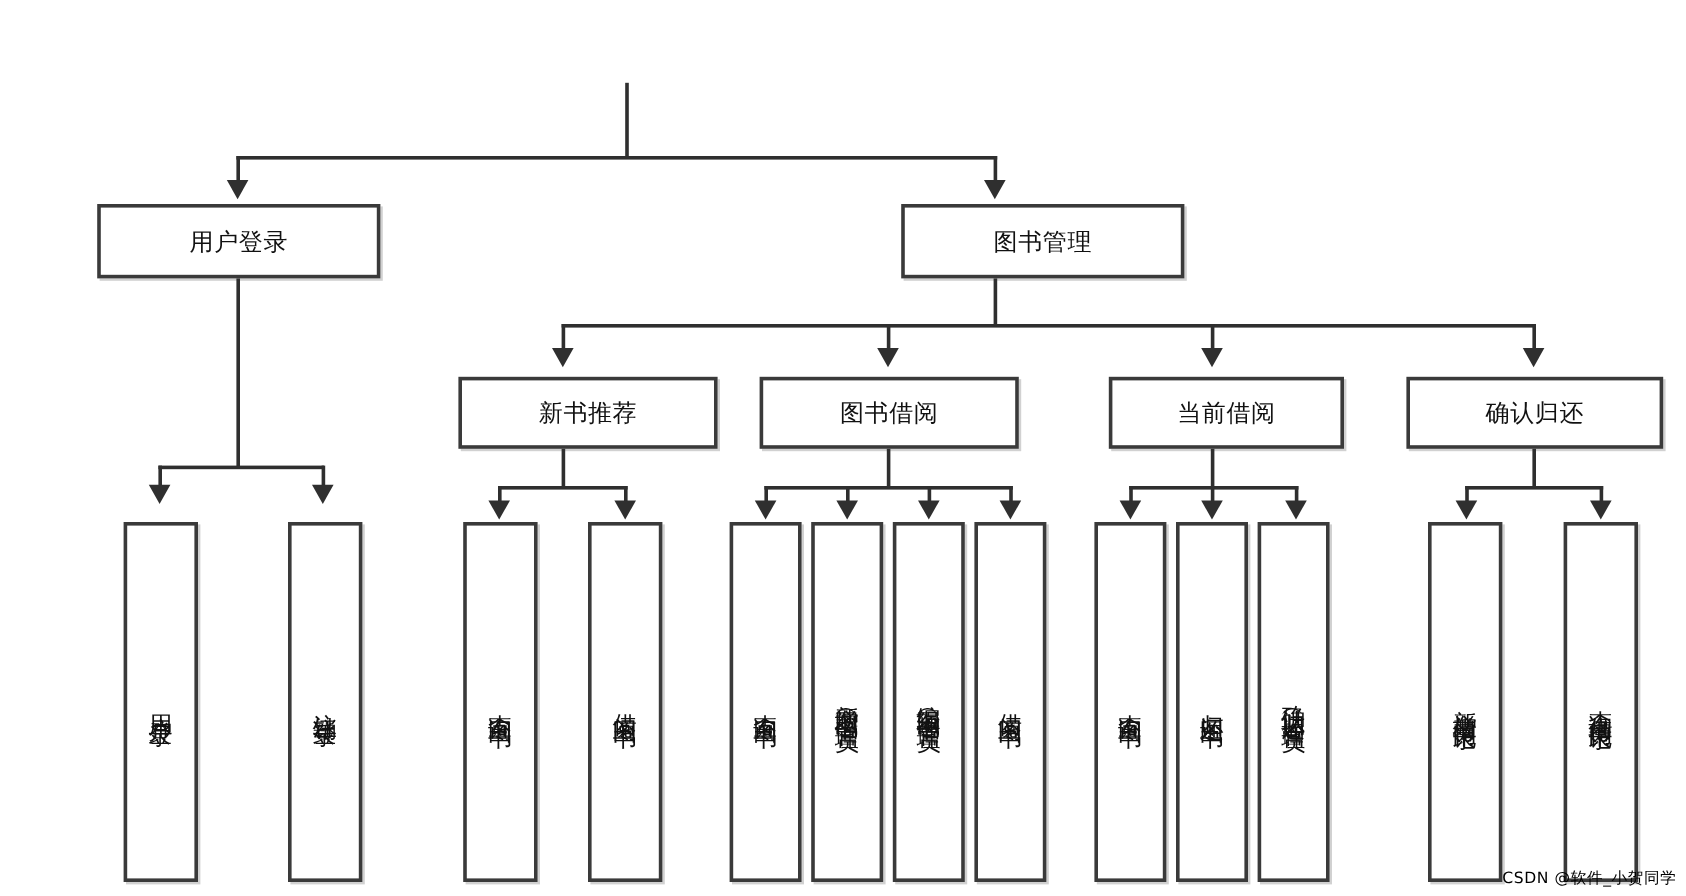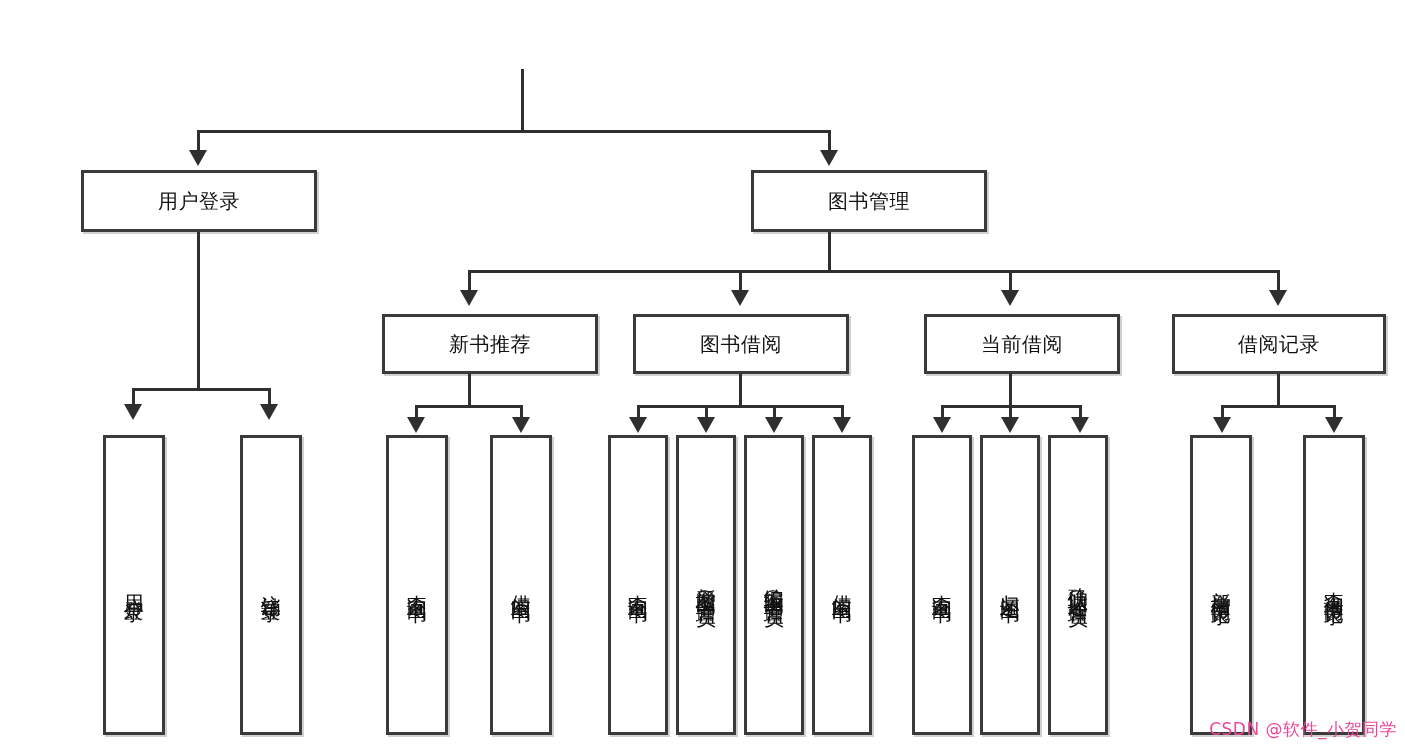--- a/index.html
+++ b/index.html
@@ -64,22 +64,22 @@
     width:0;height:0;
     border-left:9px solid transparent;
     border-right:9px solid transparent;
     border-top:16px solid #2f2f2f;
   }
   
   #watermark{
     position:absolute;
     right:8px;
     bottom:6px;
-    font-size:17px;
-    color:#ec4899;
+    font-size:13px;
+    color:#000000;
     white-space:nowrap;
     letter-spacing:0.5px;
   }
 </style>
 </head>
 <body>
 
 <div id="canvas">
 
 
@@ -126,21 +126,21 @@
   <div class="node lvl3" style="left:362px;top:314px;width:216px;height:60px;margin-left:20px;">
     <span>新书推荐</span>
   </div>
   <div class="node lvl3" style="left:633px;top:314px;width:216px;height:60px;font-family:Liberation Mono, monospace;">
     <span>图书借阅</span>
   </div>
   <div class="node lvl3" style="left:924px;top:314px;width:196px;height:60px;">
     <span>当前借阅</span>
   </div>
   <div class="node lvl3" style="left:1172px;top:314px;width:214px;height:60px;">
-    <span>借阅记录</span>
+    <span>确认归还</span>
   </div>
 
   <div class="vline" style="left:468px;top:374px;width:3px;height:33px;"></div>
   <div class="hline" style="left:415px;top:405px;width:108px;height:3px;"></div>
   <div class="vline" style="left:415px;top:405px;width:3px;height:14px;"></div>
   <div class="arrow" style="left:407px;top:417px;"></div>
   <div class="vline" style="left:520px;top:405px;width:3px;height:14px;"></div>
   <div class="arrow" style="left:512px;top:417px;"></div>
 
   <div class="vline" style="left:739px;top:374px;width:3px;height:33px;"></div>

